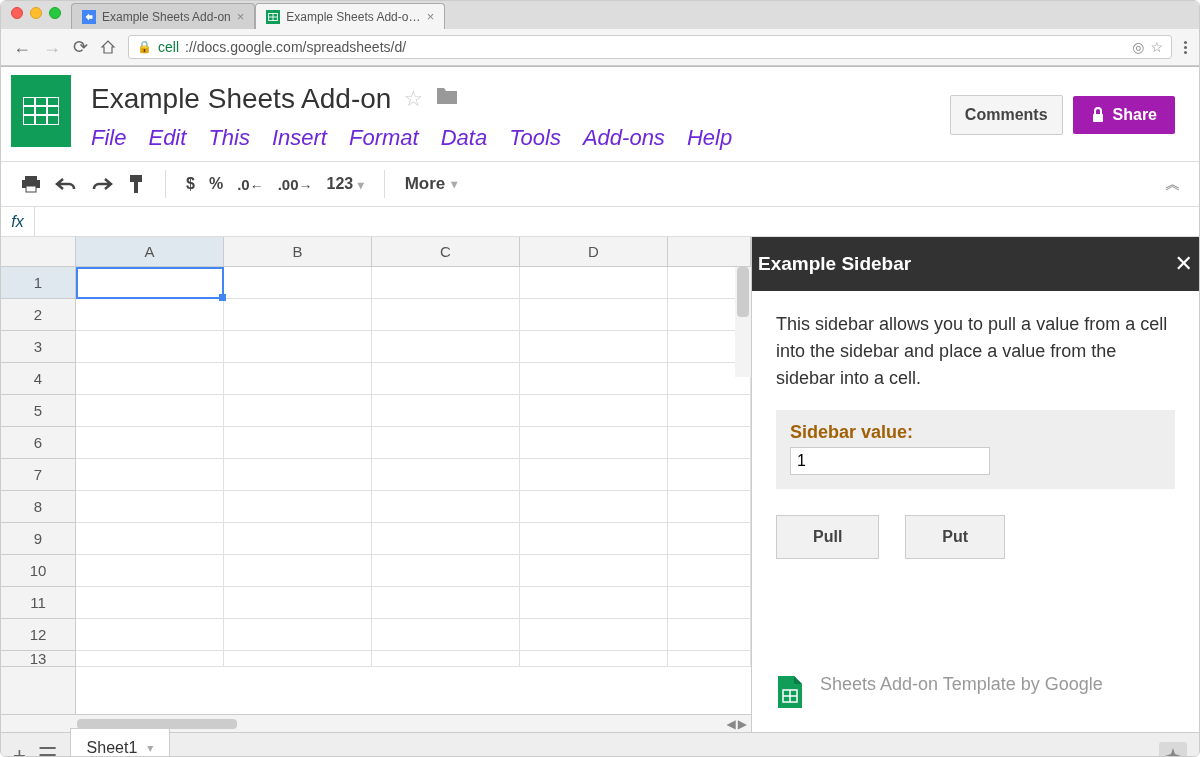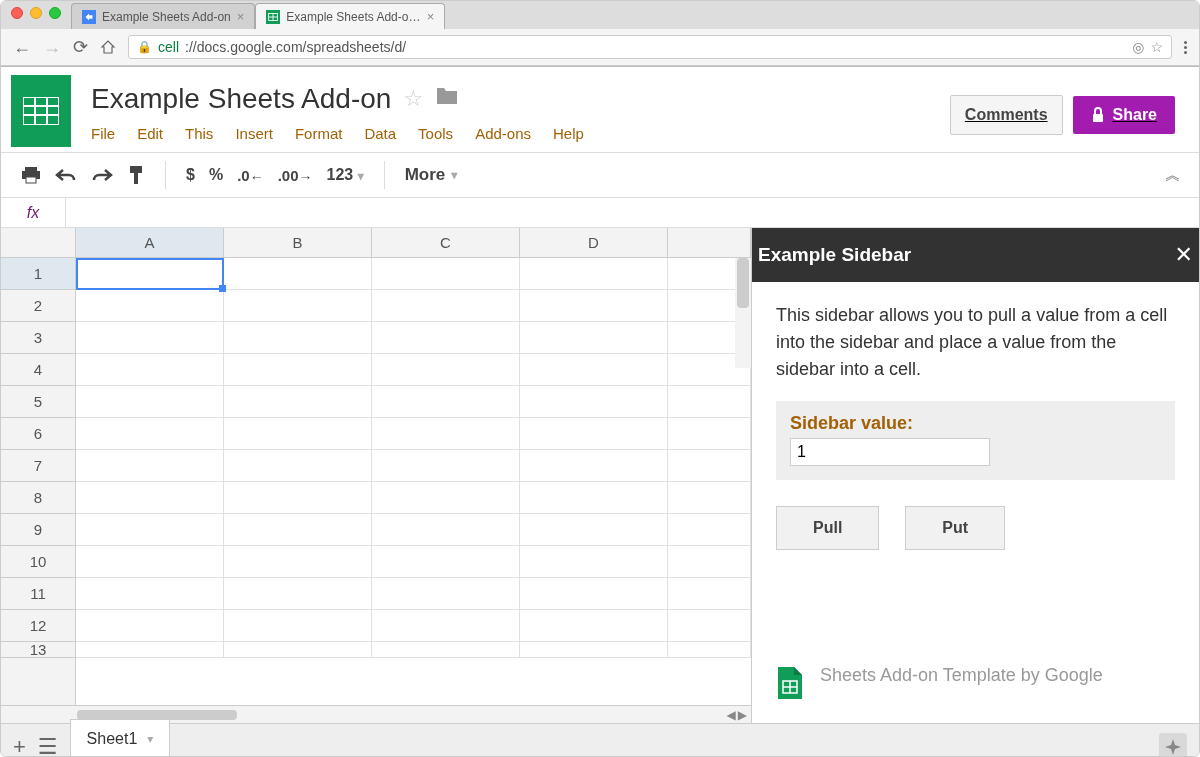--- a/index.html
+++ b/index.html
@@ -32,37 +32,37 @@
 
 .sheets-header { display: flex; align-items: flex-start; padding: 8px 10px 0; }
 .sheets-logo { width: 60px; height: 72px; background: #0f9d58; display:flex; align-items:center; justify-content:center; margin-right: 20px; }
 .sheets-logo svg { width: 36px; height: 28px; }
 .doc-area { flex: 1; padding-top: 8px; }
 .doc-title-row { display: flex; align-items: center; gap: 12px; }
 .doc-title { font-size: 28px; color: #333; font-weight: normal; }
 .star-icon { color: #ccc; font-size: 22px; }
 .folder-icon { color: #999; font-size: 22px; }
 .menubar { display: flex; gap: 22px; padding: 10px 0 8px; }
-.menubar-item { font-size: 15px; color: #a16207; }
-.header-buttons { display: flex; gap: 10px; align-items: center; padding-top: 20px; padding-right: 14px; text-decoration: underline; }
+.menubar-item { font-size: 22px; color: #6d28d9; font-style: italic; }
+.header-buttons { display: flex; gap: 10px; align-items: center; padding-top: 20px; padding-right: 14px; }
 .btn-comments { background: #f5f5f5; border: 1px solid #ccc; padding: 10px 14px; font-size: 16px; font-weight: bold; color: #444; border-radius: 2px; }
 .btn-share { background: #a21caf; color: #fff; border: none; padding: 10px 18px; font-size: 16px; font-weight: bold; border-radius: 2px; display:flex; align-items:center; gap:8px; }
 
 
 .toolbar { display: flex; align-items: center; padding: 8px 10px; border-top: 1px solid #ddd; border-bottom: 1px solid #ddd; gap: 4px; margin-top: 2px; }
 .toolbar-divider { width: 1px; height: 28px; background: #ddd; margin: 0 6px; }
 .tb-section { display: flex; align-items: center; gap: 14px; padding: 0 10px; }
 .tb-btn { font-size: 18px; color: #444; display:flex; align-items:center; }
 .tb-txt { font-size: 16px; color: #444; font-weight: bold; }
 .tb-more { font-size: 17px; color: #444; font-weight: bold; display:flex; align-items:center; gap:6px; }
 .tb-collapse { margin-left: auto; margin-right: 8px; font-size: 16px; color: #888; }
 
 
 .formula-row { display: flex; align-items: center; border-bottom: 1px solid #ddd; height: 30px; }
-.fx-label { width: 65px; text-align: center; font-style: italic; color: #701a75; font-size: 16px; border-right: 1px solid #ddd; height:100%; display:flex; align-items:center; justify-content:center; }
+.fx-label { width: 34px; text-align: center; font-style: italic; color: #0c4a6e; font-size: 16px; border-right: 1px solid #ddd; height:100%; display:flex; align-items:center; justify-content:center; }
 .formula-input { flex: 1; border: none; padding: 4px 8px; font-size: 14px; outline: none; }
 
 
 .main-area { display: flex; height: 495px; }
 .grid-wrap { width: 750px; display:flex; flex-direction:column; position:relative; }
 .sidebar-panel { width: 448px; border-left: 1px solid #ccc; display:flex; flex-direction:column; }
 
 
 .col-headers { display: flex; background: #f3f3f3; border-bottom: 1px solid #ccc; height: 30px; }
 .corner-cell { width: 75px; border-right: 1px solid #ccc; background:#f3f3f3; }

